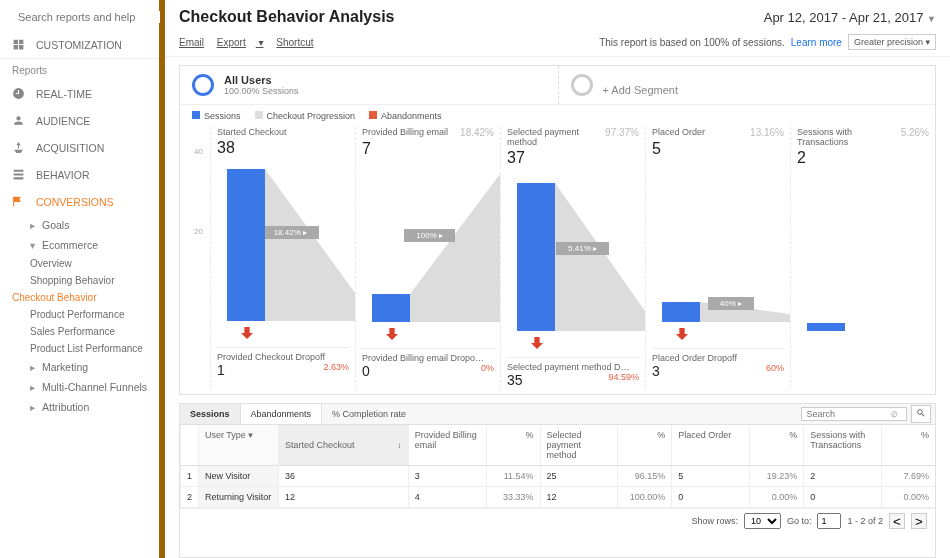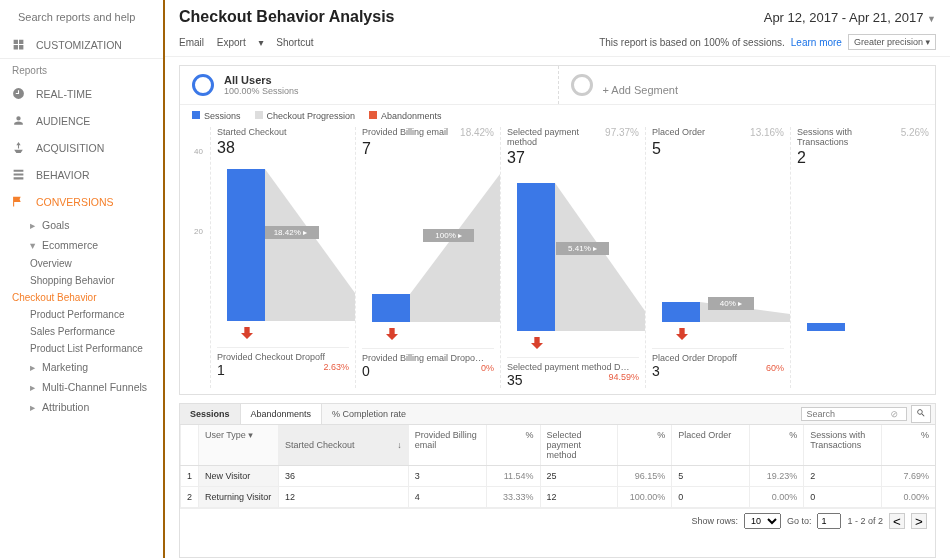--- a/index.html
+++ b/index.html
@@ -1,36 +1,36 @@
 <!DOCTYPE html>
 <html><head>
 <meta charset="utf-8">
 <style>
 * { box-sizing: border-box; margin: 0; padding: 0; }
 body { font-family: Arial, sans-serif; font-size: 11px; color: #333; background: #fff; width: 950px; height: 558px; overflow: hidden; }
 .layout { display: flex; height: 100%; }
-.sidebar { width: 165px; border-right: 2px solid #a16207; padding-top: 6px; background: #fff; }
+.sidebar { width: 165px; border-right: 6px solid #a16207; padding-top: 6px; background: #fff; }
 .search-row { display: flex; align-items: center; padding: 4px 10px 8px 10px; color: #888; }
 .search-row svg { margin-right: 8px; }
 .search-row input { border: none; outline: none; font-size: 11px; flex: 1; color: #888; }
 .nav-item { display: flex; align-items: center; padding: 7px 10px; color: #6d6d6d; cursor: pointer; text-transform: uppercase; font-size: 10.5px; }
 .nav-item .ic { width: 16px; margin-right: 10px; display: flex; justify-content: center; }
 .nav-item.active { color: #f5802c; }
 .nav-item.active .ic svg path { fill: #f5802c; }
 .reports-head { padding: 6px 10px 4px 12px; color: #888; font-size: 10px; border-top: 1px solid #eee; }
 .sub { padding: 4px 10px 4px 30px; font-size: 10.5px; color: #6d6d6d; cursor: pointer; display: flex; align-items: center; }
 .sub .arrow { width: 8px; margin-right: 4px; color: #999; }
 .sub2 { padding: 3px 10px 3px 30px; font-size: 10px; color: #6d6d6d; cursor: pointer; }
 .sub2.active { color: #f5802c; padding-left: 12px; }
 .content { flex: 1; display: flex; flex-direction: column; overflow: hidden; }
 .hdr { display: flex; justify-content: space-between; align-items: center; padding: 8px 14px 4px 14px; }
 .hdr h1 { font-size: 16px; font-weight: bold; color: #222; }
 .date { font-size: 13px; color: #333; }
 .toolbar { display: flex; justify-content: space-between; align-items: center; padding: 4px 14px 6px 14px; border-bottom: 1px solid #efefef; font-size: 10px; color: #555; }
-.toolbar .left span { margin-right: 10px; cursor: pointer; }
+.toolbar .left span { margin-right: 10px; cursor: pointer; text-decoration: underline; }
 .toolbar .right { display: flex; align-items: center; gap: 6px; }
 .toolbar a { color: #1a73e8; text-decoration: none; }
 .prec { border: 1px solid #ccc; padding: 2px 5px; font-size: 9px; color: #555; }
 .body { padding: 8px 14px 0 14px; flex: 1; overflow: hidden; display: flex; flex-direction: column; }
 .panel { border: 1px solid #e0e0e0; margin-bottom: 8px; background: #fff; }
 .segments { display: flex; border-bottom: 1px solid #eee; }
 .segcard { width: 50%; padding: 8px 12px; display: flex; align-items: flex-end; }
 .segcard.dash { border-left: 1px dashed #ddd; }
 .circle { width: 22px; height: 22px; border: 3px solid #3b78e7; border-radius: 50%; margin-right: 10px; }
 .circle.gray { border-color: #ccc; }
@@ -235,21 +235,21 @@
             <div class="fcol">
     <div class="fhead">
                 <span>Provided Billing email</span>
                 <span class="fpct">18.42%</span>
               </div>
     <div class="fval">7</div>
     <div class="chartzone">
       <svg class="prog" width="90" height="160" style="right:-6px">
       <polygon points="0,132 90,12 90,160 0,160" fill="#dcdcdc"></polygon>
                 </svg>
-      <div class="plabel" style="right:20px;bottom:80px">100% ▸</div>
+      <div class="plabel" style="right:39px;bottom:80px">100% ▸</div>
       <div class="bar" style="height:28px"></div>
       <svg class="redarrow" width="16" height="16" viewBox="0 0 24 24">
                   <path fill="#d9412c" d="M12 21l-9-9h5V3h8v9h5z"></path>
                 </svg>
     </div>
     <div class="drop">
                 <span>Provided Billing email Dropo…</span>
               </div>
     <div style="display:flex;justify-content:space-between">
                 <span class="dropval">0</span>

